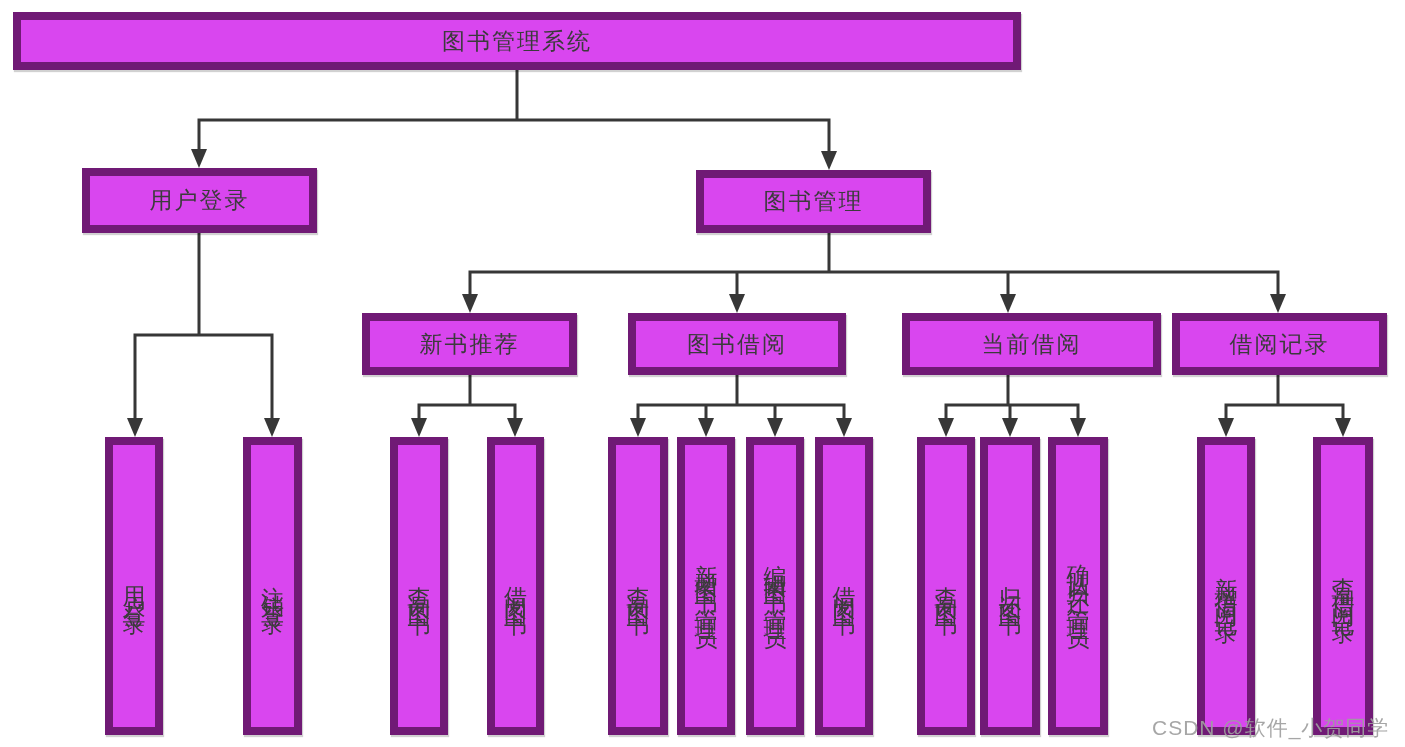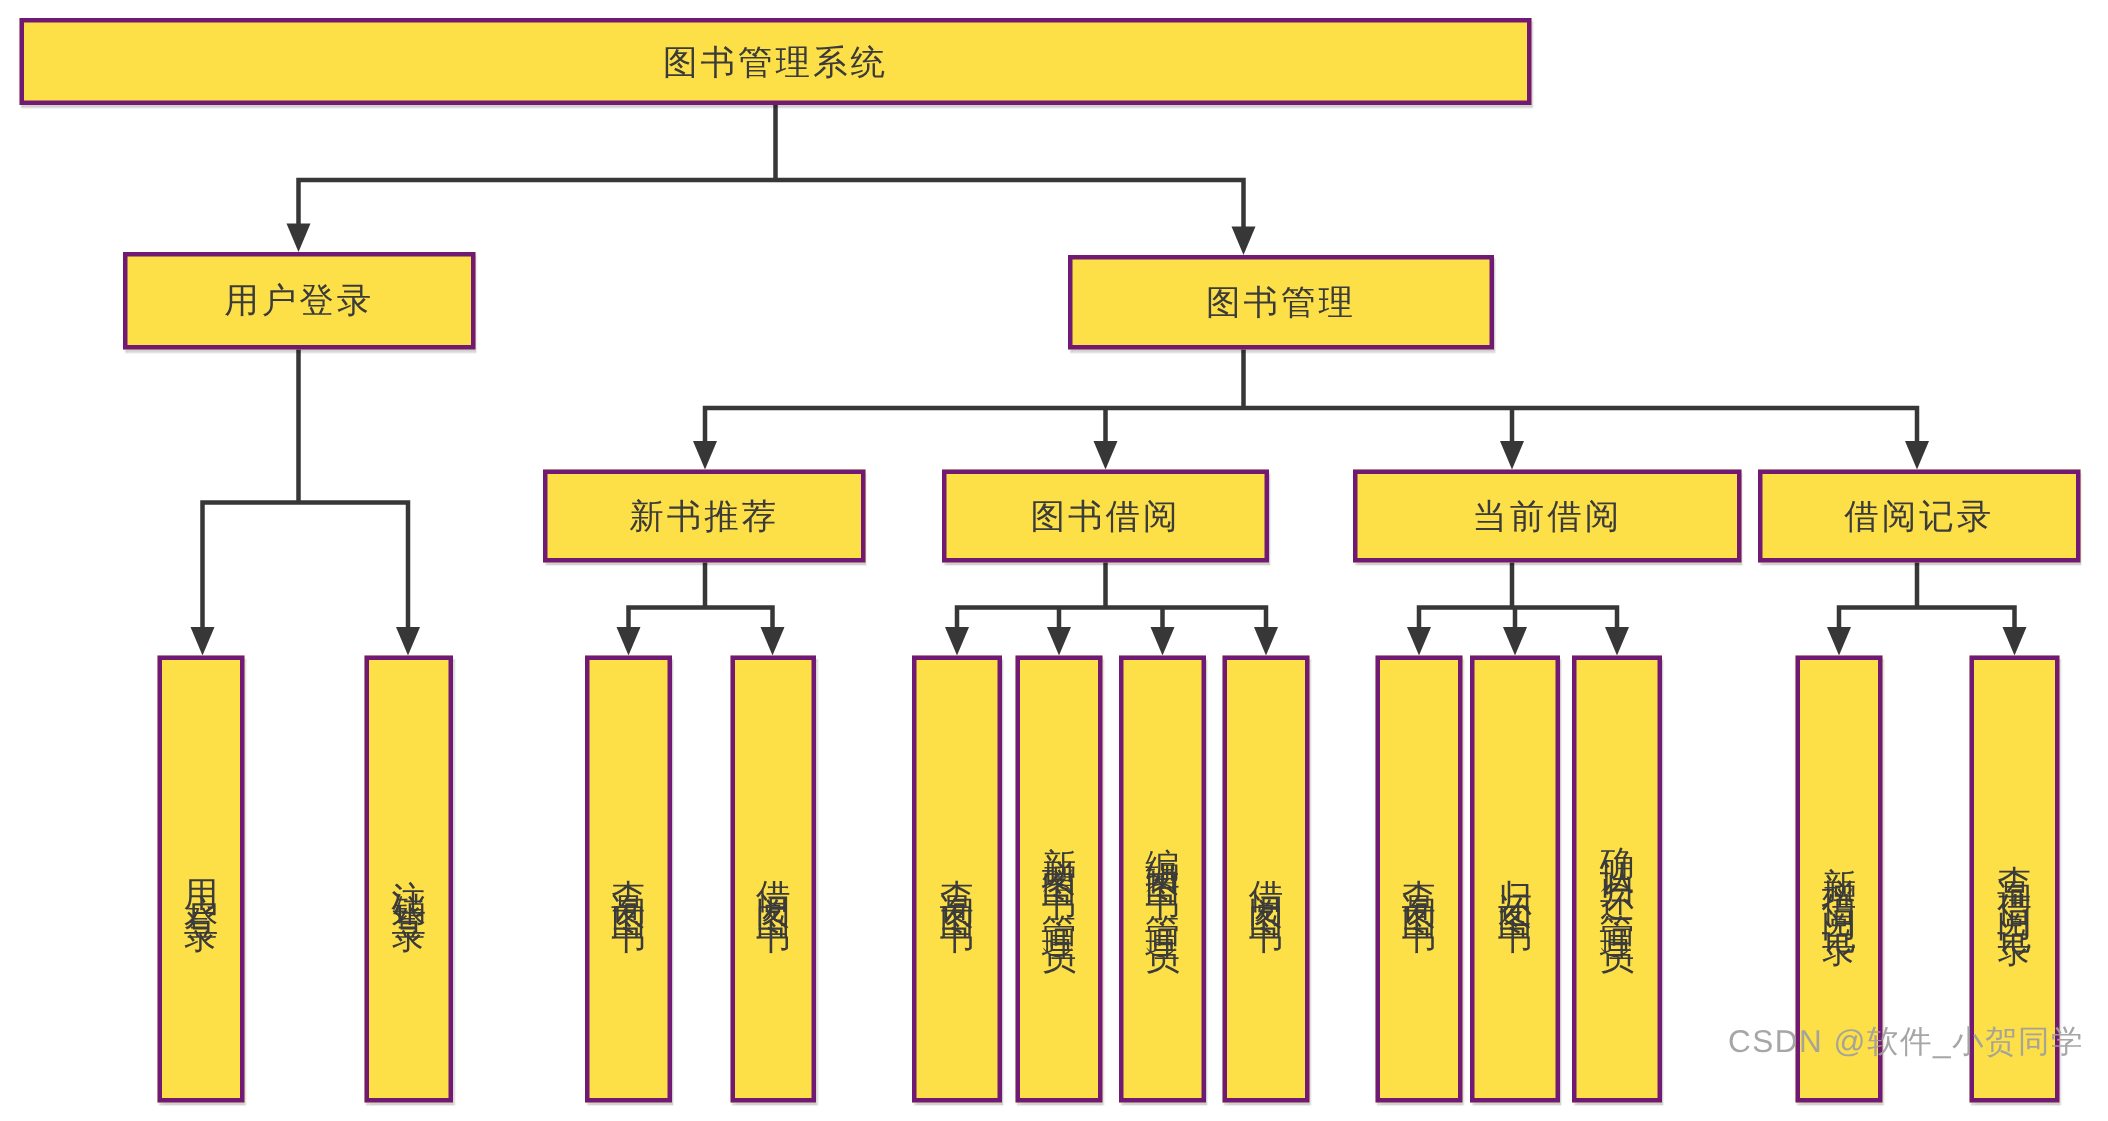--- a/index.html
+++ b/index.html
@@ -14,22 +14,22 @@
   }
   .connectors {
     position: absolute;
     left: 0; top: 0;
     width: 1405px; height: 747px;
     pointer-events: none;
   }
   .node {
     position: absolute;
     box-sizing: border-box;
-    background: #fde047;
-    border: 3px solid #701a75;
+    background: #d946ef;
+    border: 8px solid #701a75;
     display: flex;
     align-items: center;
     justify-content: center;
     box-shadow: 1px 2px 1px rgba(0,0,0,0.18);
     z-index: 2;
   }
   .hbox {
     font-size: 23px;
     letter-spacing: 2px;
     white-space: nowrap;
@@ -37,21 +37,21 @@
   .vbox {
     writing-mode: vertical-rl;
     text-orientation: mixed;
     font-size: 23px;
     letter-spacing: 9px;
     line-height: 1;
   }
   .watermark {
     position: absolute;
     left: 1152px;
-    top: 680px;
+    top: 714px;
     width: 253px;
     font-size: 21px;
     letter-spacing: 1px;
     color: rgba(158,158,158,0.92);
     white-space: nowrap;
     z-index: 3;
   }
 </style>
 </head>
 <body>
@@ -84,21 +84,21 @@
       <polygon points="1002,418 1018,418 1010,437"></polygon>
       <polygon points="1070,418 1086,418 1078,437"></polygon>
       <polygon points="1218,418 1234,418 1226,437"></polygon>
       <polygon points="1335,418 1351,418 1343,437"></polygon>
     </g>
   </svg>
 
   <div class="node hbox" style="left:13px; top:12px; width:1008px; height:58px;">图书管理系统</div>
 
   <div class="node hbox" style="left:82px; top:168px; width:235px; height:65px;">用户登录</div>
-  <div class="node hbox" style="left:712px; top:170px; width:284px; height:63px;">图书管理</div>
+  <div class="node hbox" style="left:696px; top:170px; width:235px; height:63px;">图书管理</div>
 
   <div class="node hbox" style="left:628px; top:313px; width:218px; height:62px;">图书借阅</div>
   <div class="node hbox" style="left:362px; top:313px; width:215px; height:62px;">新书推荐</div>
   <div class="node hbox" style="left:902px; top:313px; width:259px; height:62px;">当前借阅</div>
   <div class="node hbox" style="left:1172px; top:313px; width:215px; height:62px;">借阅记录</div>
 
   <div class="node vbox" style="left:105px; top:437px; width:58px; height:298px;">用户登录</div>
   <div class="node vbox" style="left:243px; top:437px; width:59px; height:298px;">注销登录</div>
 
   <div class="node vbox" style="left:390px; top:437px; width:58px; height:298px;">查询图书</div>

